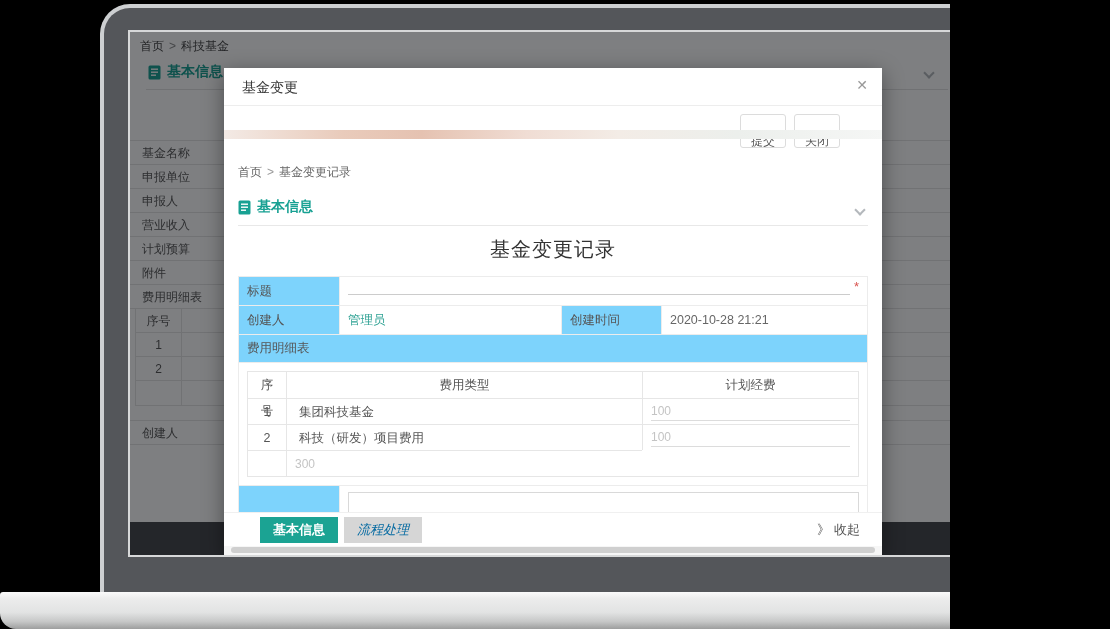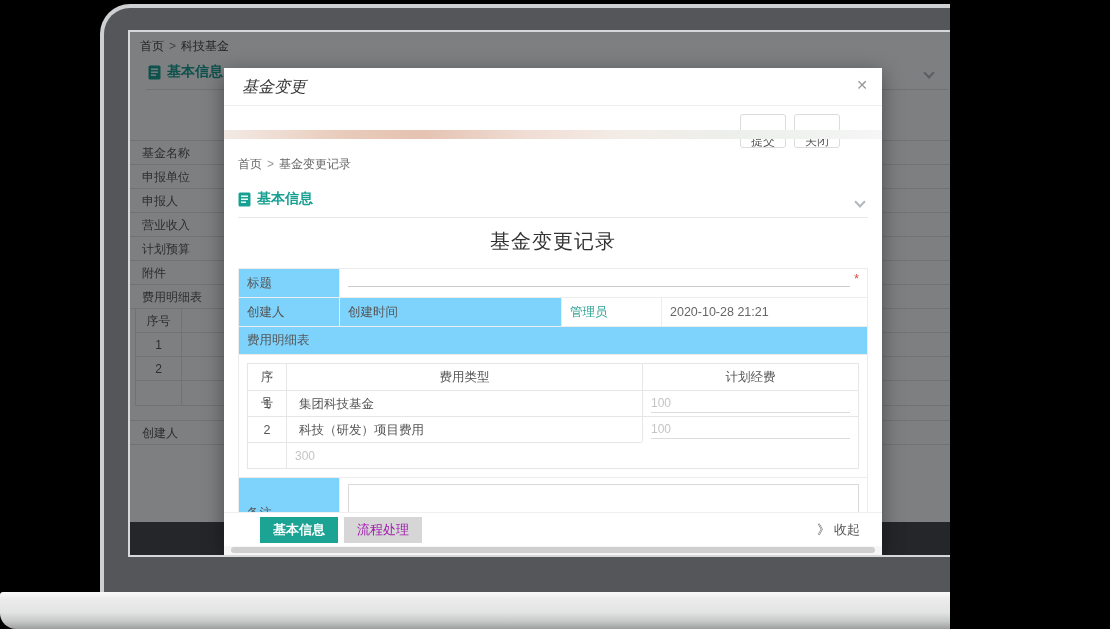--- a/index.html
+++ b/index.html
@@ -33,29 +33,29 @@
   .bg-creator { margin-top:14px; height:25px; line-height:25px; padding-left:12px;
     border-top:1px solid #e3e3e3; border-bottom:1px solid #e3e3e3; font-size:12px; color:#555; }
 
   .dim-overlay { position:absolute; left:0; top:0; width:100%; height:100%;
     background:rgba(8,10,13,0.52); z-index:5; }
 
   
   .modal { position:absolute; left:94px; top:36px; width:658px; height:487px; background:#fff;
     z-index:10; box-shadow:0 5px 20px rgba(0,0,0,0.4); }
   .m-header { position:relative; height:38px; border-bottom:1px solid #ededed; }
-  .m-title { position:absolute; left:18px; line-height:38px; font-size:16px; color:#333;font-style:italic; }
+  .m-title { position:absolute; left:18px; line-height:38px; font-size:14px; color:#333; }
   .m-close { position:absolute; right:14px; top:10px; font-size:14px; color:#999; cursor:pointer; line-height:1; }
   .m-toolbar { position:absolute; top:46px; right:42px; display:flex; gap:8px; }
   .m-btn { min-width:42px; height:23px; line-height:21px; padding:16px 10px; background:#fff;
     border:1px solid #dcdcdc; border-radius:3px; font-size:12px; color:#555; text-align:center; cursor:pointer; }
   .m-strip { position:absolute; left:0; top:62px; width:100%; height:9px;
     background:linear-gradient(90deg,#f3eae5 0%,#e9cbbb 18%,#e5c2b1 30%,#f0ddd4 46%,#f3ece6 60%,#ecefec 78%,#f5f6f5 100%); }
 
-  .m-content { position:absolute; left:0; top:71px; width:100%; height:373px; overflow:hidden; padding:8px 14px; }
+  .m-content { position:absolute; left:0; top:71px; width:100%; height:373px; overflow:hidden; padding:16px 14px; }
   .m-breadcrumb { margin-top:9px; font-size:12px; color:#666; }
   .m-breadcrumb .sep { margin:0 5px; color:#999; }
   .m-section { margin-top:17px; position:relative; display:flex; align-items:center; gap:6px;
     font-size:14px; font-weight:bold; color:#18a193; }
   .m-section .chev-wrap { position:absolute; right:4px; top:3px; }
   .m-sec-divider { margin-top:9px; height:1px; background:#e8e8e8; }
   .m-form-title { margin-top:10px; text-align:center; font-size:20px; color:#333; font-weight:500; letter-spacing:1px; }
 
   .m-table { margin-top:13px; display:grid; grid-template-columns:100px 222px 100px 1fr;
     border:1px solid #ececec; font-size:12.5px; color:#555; }
@@ -93,21 +93,21 @@
   .m-textarea { width:100%; height:56px; border:1px solid #d9d9d9; resize:none; outline:none;
     font-family:inherit; font-size:12.5px; padding:4px; background:#fff; }
   .ta-wrap::after { content:""; position:absolute; right:2px; bottom:4px; width:9px; height:9px;
     background:repeating-linear-gradient(135deg,#bbb 0 1px,transparent 1px 3.5px); }
 
   .m-footer { position:absolute; left:0; top:444px; width:100%; height:34px; background:#fff;
     border-top:1px solid #f0f0f0; }
   .tabs { position:absolute; left:36px; top:4px; display:flex; gap:6px; }
   .tab { height:26px; line-height:26px; padding:0 13px; font-size:13px; cursor:pointer; }
   .tab-active { background:#1ba393; color:#fff; font-weight:bold; }
-  .tab-idle { background:#d6d6d6; color:#a21caf; }
+  .tab-idle { background:#d6d6d6; color:#0369a1;font-style:italic; }
   .collapse { position:absolute; right:22px; top:0; height:34px; line-height:34px; font-size:13px;
     color:#555; cursor:pointer; }
   .collapse .glyph { margin-right:4px; color:#555; }
   .m-scrollbar { position:absolute; left:0; bottom:0; width:100%; height:9px; background:#f6f6f6; }
   .m-thumb { position:absolute; left:7px; right:7px; top:1px; height:6px; background:#cfcfcf; border-radius:3px; }
 
   .chev { display:inline-block; width:8px; height:8px; border-right:2px solid #b4b8bc;
     border-bottom:2px solid #b4b8bc; transform:rotate(45deg); }
   .doc-ico { display:inline-block; flex:none; }
 </style>
@@ -188,22 +188,22 @@
 
           <div class="cell first lbl no-top">标题</div>
           <div class="cell span-rest no-top">
             <div class="title-input-wrap">
               <input class="title-input" type="text" value="" style="">
               <span class="req">*</span>
             </div>
           </div>
 
           <div class="cell first lbl">创建人</div>
+          <div class="cell"><span class="link">管理员</span></div>
           <div class="cell lbl">创建时间</div>
-          <div class="cell"><span class="link">管理员</span></div>
           <div class="cell val">2020-10-28 21:21</div>
 
           <div class="cell first lbl span-all detail-row">费用明细表</div>
 
           <div class="cell first span-all inner-wrap">
             <div class="inner-table">
               <div class="icell hdr ifirst">序号</div>
               <div class="icell hdr">费用类型</div>
               <div class="icell hdr">计划经费</div>
 

